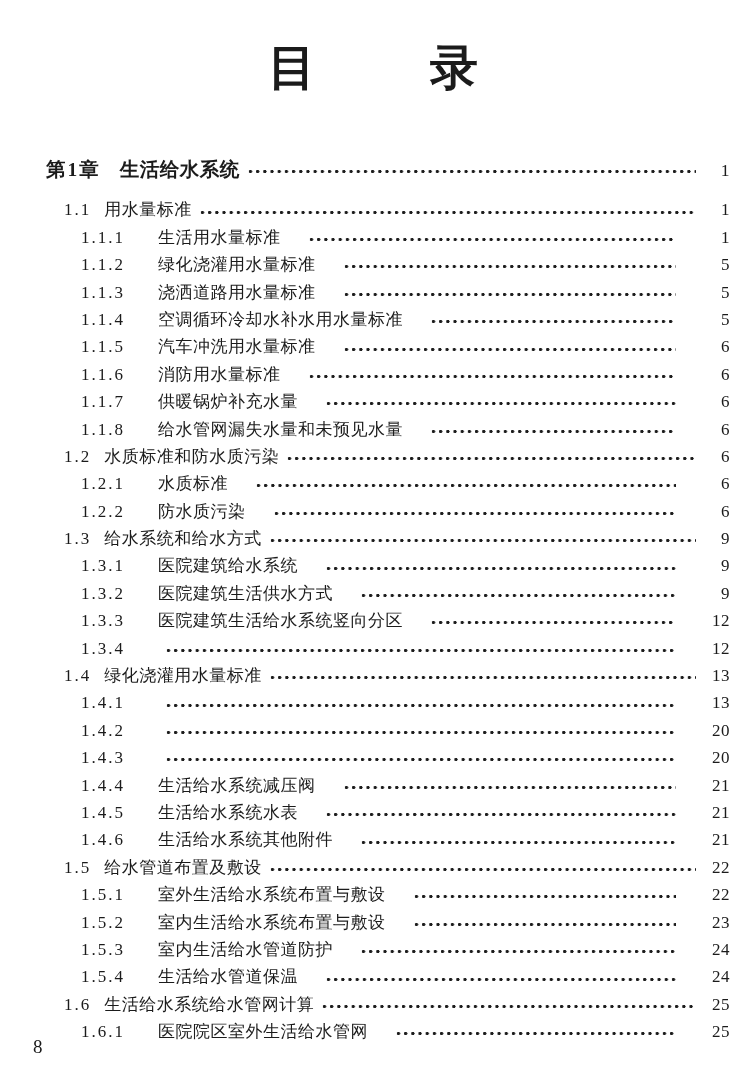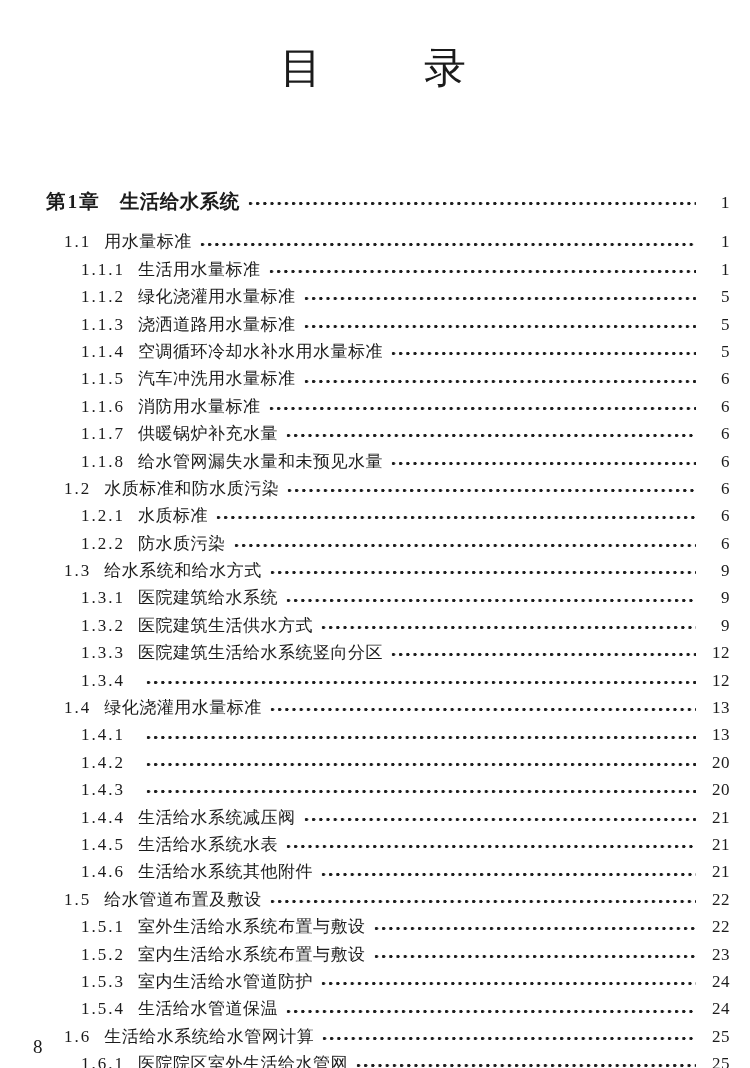--- a/index.html
+++ b/index.html
@@ -10,43 +10,43 @@
     color: #1b1b1b;
     overflow: hidden;
   }
   .page {
     position: relative;
     width: 750px; height: 1068px;
     padding: 44px 20px 0 22px;
   }
   .doc-title {
     text-align: center;
-    font-size: 42px;
-    font-weight: 400;
+    font-size: 48px;
+    font-weight: 700;
     letter-spacing: 6px;
     line-height: 48px;
-    margin-bottom: 96px;
+    margin-bottom: 64px;
     white-space: pre;
   }
   .toc { width: 100%; }
   .row {
     display: flex;
     align-items: baseline;
     height: 27.4px;
     font-size: 17px;
     line-height: 27.4px;
     white-space: nowrap;
   }
   .row.lvl0 {
     font-size: 19.5px;
     font-weight: 700;
     margin-bottom: 13px;
   }
   .row.lvl1 { padding-left: 18px; justify-content: space-between; }
-  .row.lvl2 { padding-left: 35px; }
+  .row.lvl2 { padding-left: 35px; gap: 20px; }
   .num {
     letter-spacing: 2px;
     margin-right: 13px;
     flex: 0 0 auto;
     margin-left: 24px;
   }
   .lvl0 .num { letter-spacing: 2px; margin-right: 19px; }
   .label { flex: 0 0 auto; letter-spacing: 0.5px; }
   .dots {
     flex: 1 1 auto;

